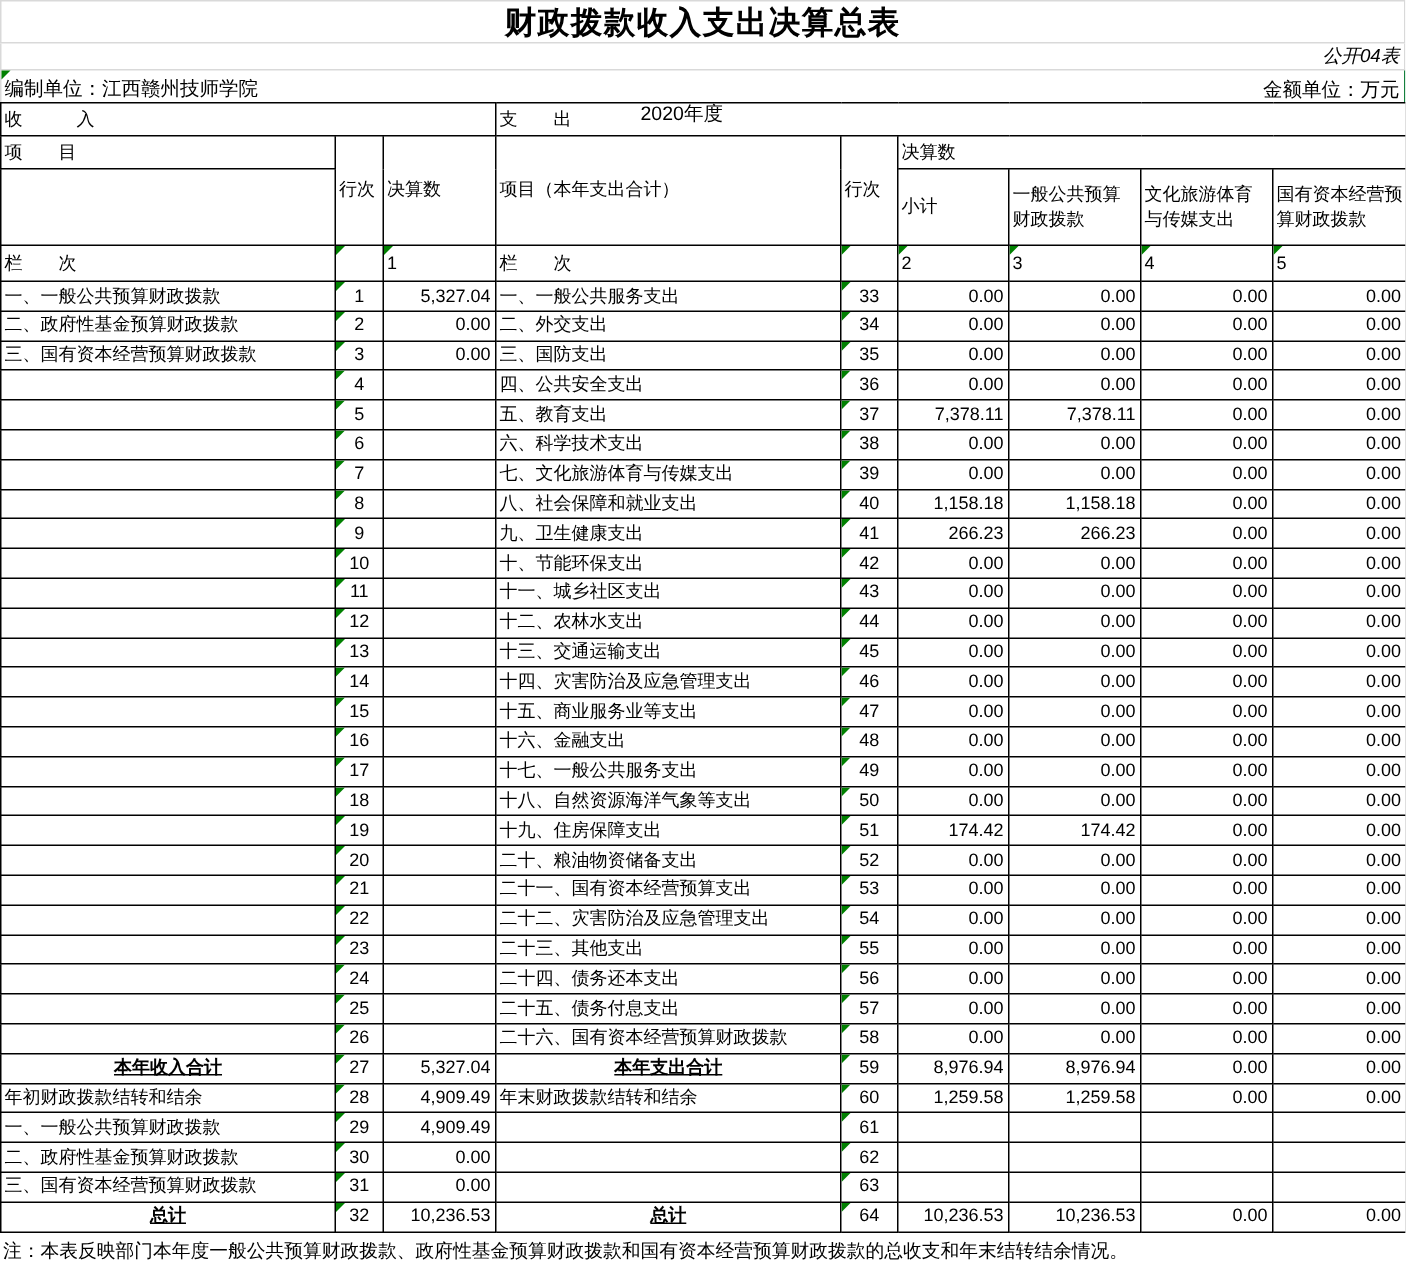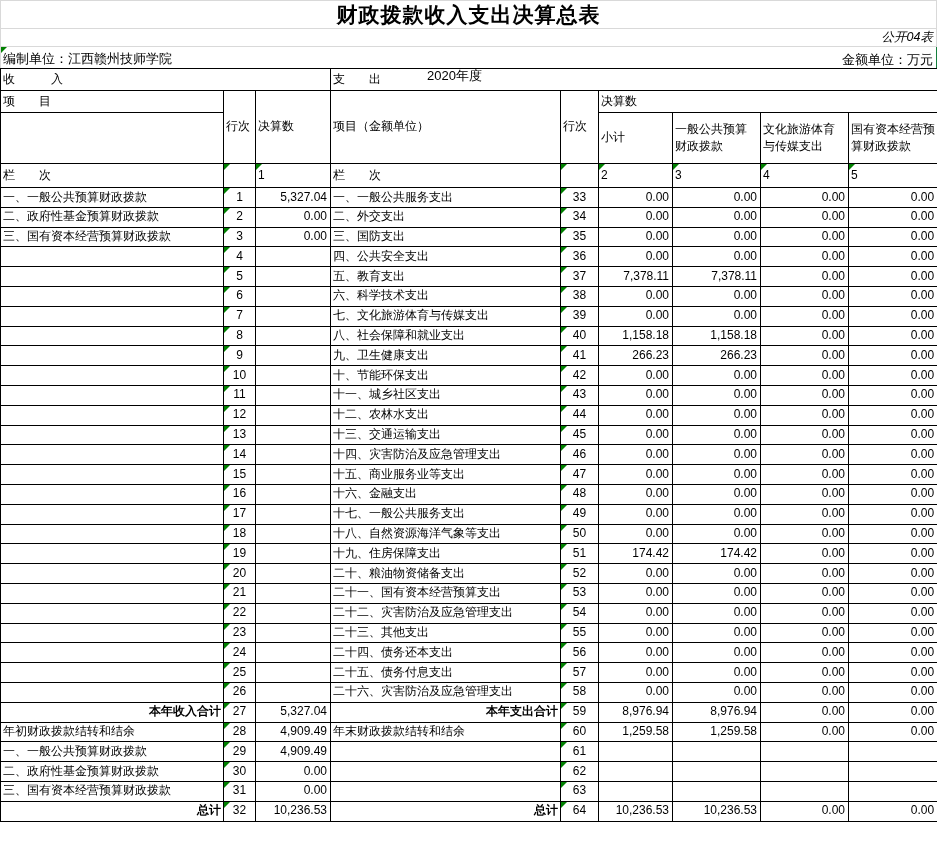--- a/index.html
+++ b/index.html
@@ -29,21 +29,21 @@
   td{
     border:1px solid #000; overflow:hidden; white-space:nowrap;
     padding:0 2px; vertical-align:middle; line-height:1.15;
   }
   thead td{ text-align:left; }
   thead td.wrap{ white-space:normal; line-height:1.45; }
   tbody tr{ height:19.8px;margin-top:12px; }
   td.l{ text-align:left; }
   td.r{ text-align:right; padding-right:3px; }
   td.c{ text-align:center; }
-  td.b{ text-align:right; font-weight:bold; }
+  td.b{ text-align:center; font-weight:bold;text-decoration:underline; }
   td.tri, .meta-row.tri{ position:relative; }
   .tri-icon{
     position:absolute; left:0; top:0; width:0; height:0;
     border-top:6px solid #008000; border-right:6px solid transparent;
   }
   .note-row{ height:26px; line-height:24px; padding-left:2px; font-size:12.5px; }
 </style>
 </head>
 <body>
 
@@ -78,21 +78,21 @@
     </colgroup>
     <thead>
       <tr style="height:22px">
         <td colspan="3">收　　　入</td>
         <td colspan="6">支　　出</td>
       </tr>
       <tr style="height:22px">
         <td>项　　目</td>
         <td rowspan="2">行次</td>
         <td rowspan="2">决算数</td>
-        <td rowspan="2">项目（金额单位）</td>
+        <td rowspan="2">项目（本年支出合计）</td>
         <td rowspan="2">行次</td>
         <td colspan="4">决算数</td>
       </tr>
       <tr style="height:51px">
         <td></td>
         <td class="wrap">小计</td>
         <td class="wrap">一般公共预算财政拨款</td>
         <td class="wrap">文化旅游体育与传媒支出</td>
         <td class="wrap">国有资本经营预算财政拨款</td>
       </tr>
@@ -385,21 +385,21 @@
           <td class="c tri"><span class="tri-icon"></span>57</td>
           <td class="r">0.00</td>
           <td class="r">0.00</td>
           <td class="r">0.00</td>
           <td class="r">0.00</td>
         </tr>
         <tr>
           <td class="l"></td>
           <td class="c tri"><span class="tri-icon"></span>26</td>
           <td class="r"></td>
-          <td class="l">二十六、灾害防治及应急管理支出</td>
+          <td class="l">二十六、国有资本经营预算财政拨款</td>
           <td class="c tri"><span class="tri-icon"></span>58</td>
           <td class="r">0.00</td>
           <td class="r">0.00</td>
           <td class="r">0.00</td>
           <td class="r">0.00</td>
         </tr>
         <tr>
           <td class="b">本年收入合计</td>
           <td class="c tri"><span class="tri-icon"></span>27</td>
           <td class="r">5,327.04</td>
@@ -461,14 +461,17 @@
           <td class="b">总计</td>
           <td class="c tri"><span class="tri-icon"></span>64</td>
           <td class="r">10,236.53</td>
           <td class="r">10,236.53</td>
           <td class="r">0.00</td>
           <td class="r">0.00</td>
         </tr>
       </tbody>
   </table>
 
+  <div class="note-row">
+    <span>注：本表反映部门本年度一般公共预算财政拨款、政府性基金预算财政拨款和国有资本经营预算财政拨款的总收支和年末结转结余情况。</span>
+  </div>
 
 </div>
 
 </body></html>

